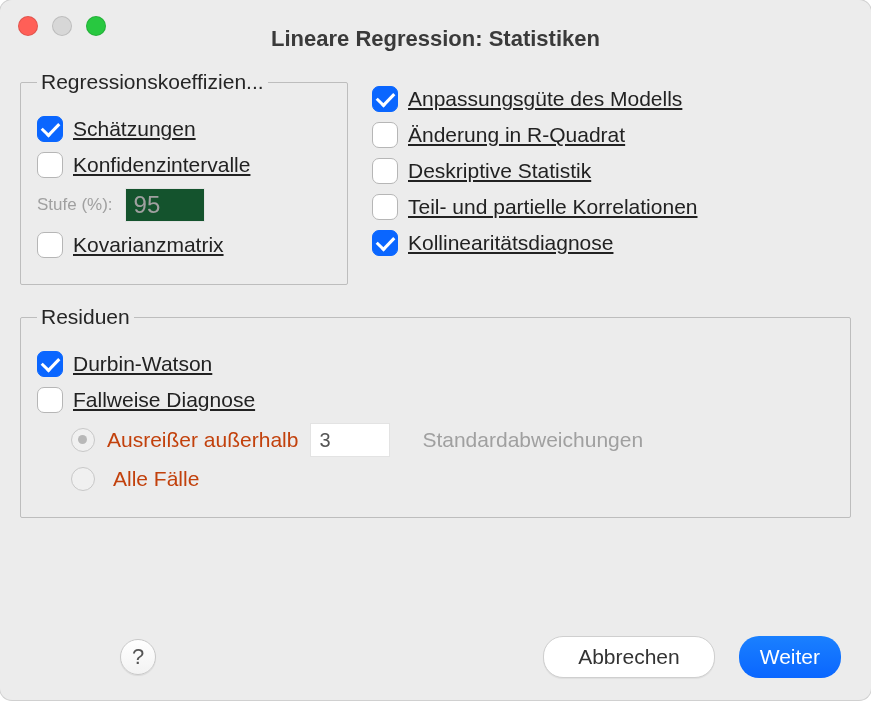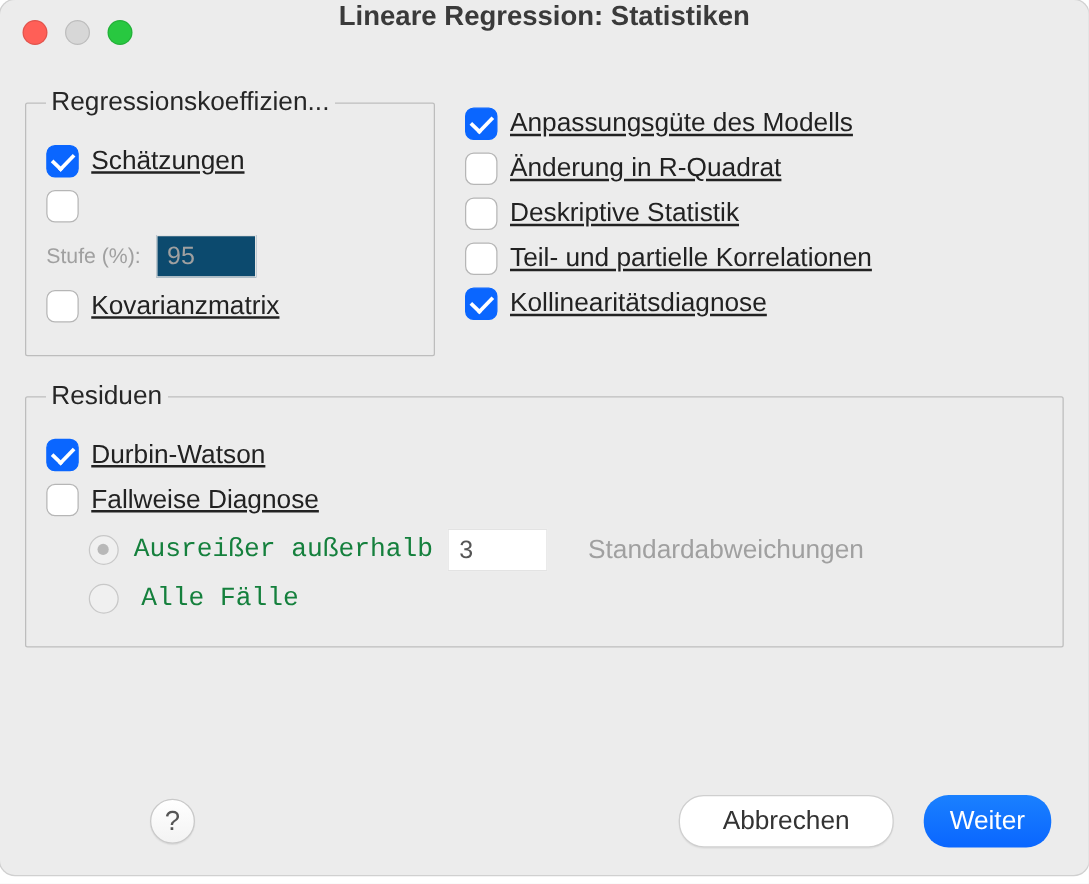--- a/index.html
+++ b/index.html
@@ -18,21 +18,21 @@
     border-radius: 12px;
     background: #ececec;
     box-shadow: 0 0 0 1px #d0d0d0;
     display: flex;
     flex-direction: column;
   }
   .titlebar {
     position: relative;
     height: 52px;
     display: flex;
-    align-items: flex-start;
+    align-items: flex-end;
     justify-content: center;
   }
   .traffic-lights {
     position: absolute;
     left: 18px;
     top: 16px;
     display: flex;
     gap: 14px;
   }
   .dot {
@@ -102,39 +102,39 @@
     content: "";
     position: absolute;
     left: 7px;
     top: 2px;
     width: 8px;
     height: 14px;
     border: solid #fff;
     border-width: 0 3px 3px 0;
     transform: rotate(44deg);
   }
-  .disabled-label { color: #15803d; font-family: Liberation Mono, monospace; }
+  .disabled-label { color: #c2410c; }
   .level-row {
     display: flex;
     align-items: center;
     gap: 12px;
     margin: 8px 0 10px 0;
   }
   .level-label {
     color: #a0a0a0;
     font-size: 17px;
   }
   .text-input {
     width: 80px;
     height: 34px;
-    font-size: 20px;
+    font-size: 24px;
     color: #a0a0a0;
     padding: 2px 8px;
     border: 1px solid #e3e3e3;
-    background: #0c4a6e;
+    background: #14532d;
   }
   .residuen-box {
     margin-top: 20px;
     width: 100%;
   }
   .sub-options {
     margin-left: 34px;
   }
   .radio-row {
     display: flex;
@@ -244,20 +244,21 @@
       <fieldset class="left-box">
         <legend>Regressionskoeffizien...</legend>
 
         <label class="chk-row">
           <input type="checkbox" class="chk" checked="" style="">
           <span>Schätzungen</span>
         </label>
 
         <label class="chk-row">
           <input type="checkbox" class="chk" style="">
+          <span>Konfidenzintervalle</span>
         </label>
 
         <div class="level-row">
           <span class="level-label">Stufe (%):</span>
           <input class="text-input" value="95" style="">
         </div>
 
         <label class="chk-row">
           <input type="checkbox" class="chk" style="">
           <span>Kovarianzmatrix</span>

